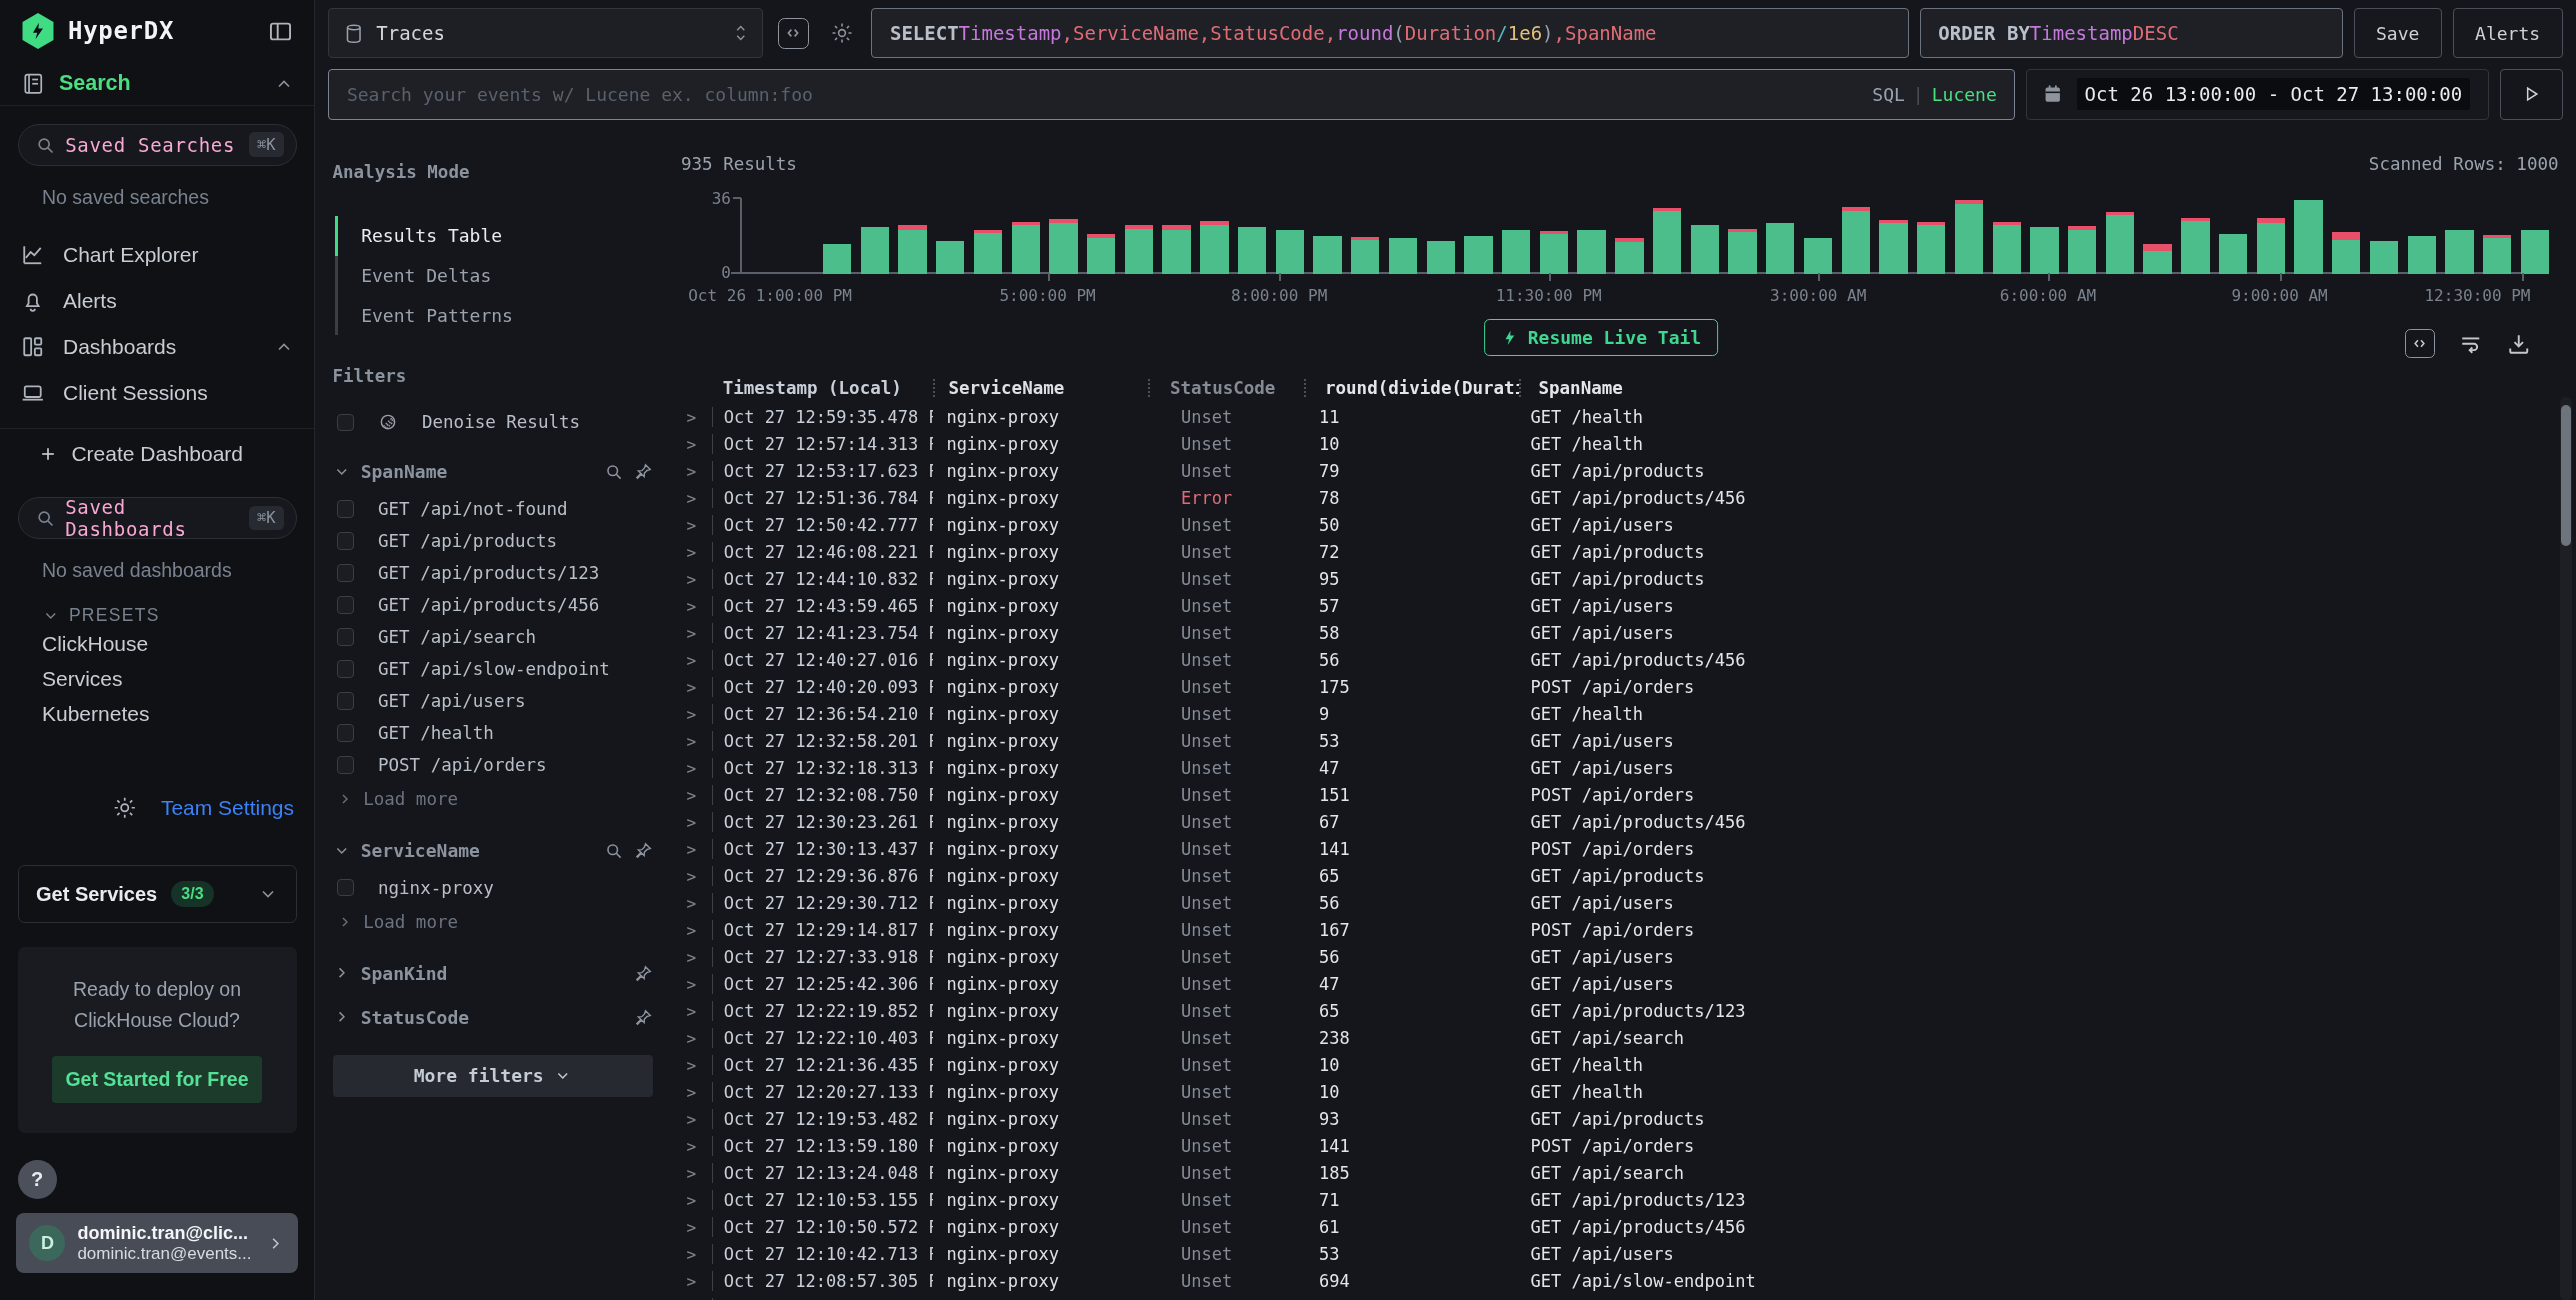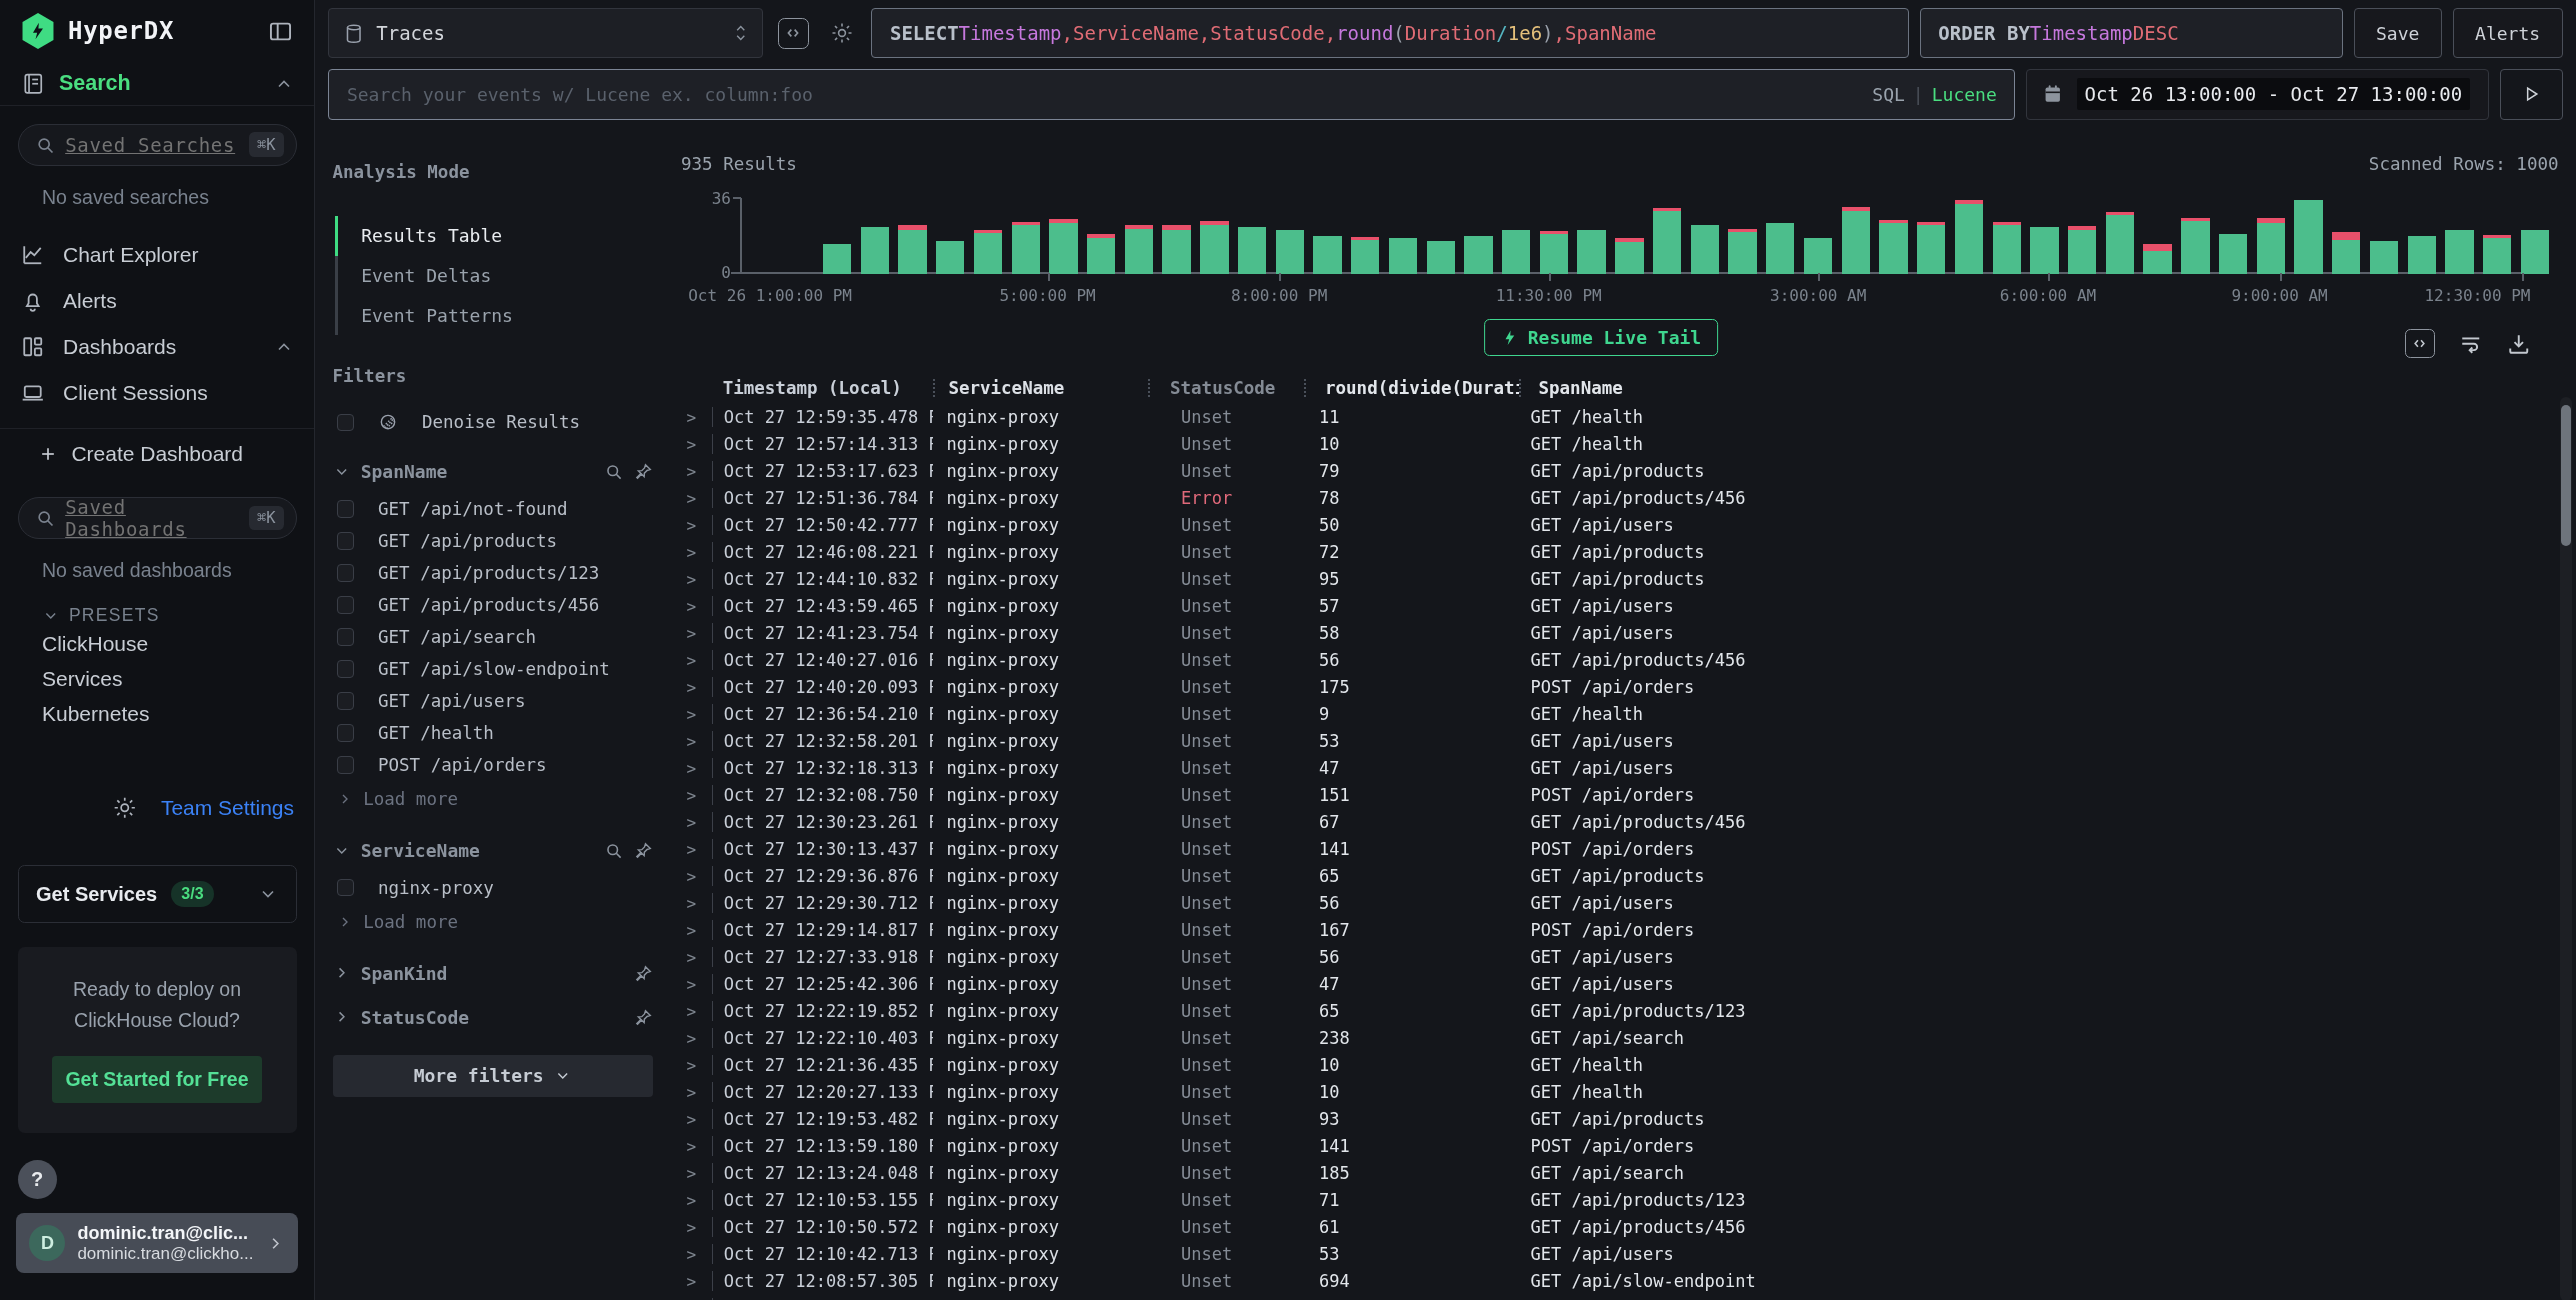--- a/index.html
+++ b/index.html
@@ -30,21 +30,21 @@
   .brand { font-size: 24px; font-weight: bold; color: #f2f4f7; letter-spacing: 0.7px; flex: 1; }
   .sb-search-head {
     height: 44px; display: flex; align-items: center; gap: 13.4px;
     padding: 0 20px; border-bottom: 0.7px solid #1f2127;
   }
   .sb-search-label { color: #4ade80; font-size: 21.5px; font-weight: bold; flex: 1; }
   .pill {
     margin: 17.5px 17.5px 0 17.5px; height: 42px; border: 0.7px solid #2b2e36; border-radius: 671px;
     background: #16181d; display: flex; align-items: center; gap: 10.7px; padding: 0 12px 0 16px;
   }
-  .pill .ph { flex: 1; color: #737373; font-size: 19px; font-family: "DejaVu Sans Mono", monospace; letter-spacing: 0.7px; text-decoration: underline; }
+  .pill .ph { flex: 1; color: #f9a8d4; font-size: 19px; font-family: "DejaVu Sans Mono", monospace; letter-spacing: 0.7px; }
   .kbd { background: #272a31; color: #8b939e; border-radius: 5.4px; font-size: 15.4px; padding: 3.4px 8px; font-family: "DejaVu Sans Mono", monospace; }
   .sb-muted { color: #79828e; font-size: 19.5px; margin: 20px 0 0 42px; }
   .sb-nav { margin-top: 23px; }
   .nav-item { height: 46px; display: flex; align-items: center; gap: 17.5px; padding: 0 20px; color: #c8cdd4; font-size: 21px; }
   .nav-item .grow { flex: 1; }
   .sb-divider { border-top: 0.7px solid #1f2127; margin-top: 12px; }
   .create-dash { height: 51px; display: flex; align-items: center; gap: 13.4px; padding: 0 20px 0 38px; color: #c8cdd4; font-size: 21px; }
   .presets-head { display: flex; align-items: center; gap: 9.4px; margin: 23px 0 0 42px; color: #79828e; font-size: 17.5px; letter-spacing: 1.3px; }
   .preset-item { margin-left: 42px; color: #c8cdd4; font-size: 21px; line-height: 35px; }
   .team-settings { margin-top: 54px; height: 46px; display: flex; align-items: center; gap: 23px; padding: 0 20px; color: #3b82f6; font-size: 21px; justify-content: flex-end; }
@@ -346,21 +346,21 @@
     </div>
     <div class="promo-btn">Get Started for Free</div>
   </div>
 
   <div class="help-circle sans">?</div>
 
   <div class="user-chip">
     <div class="avatar">D</div>
     <div class="user-lines">
       <div class="user-name">dominic.tran@clic...</div>
-      <div class="user-email">dominic.tran@clickho...</div>
+      <div class="user-email">dominic.tran@events...</div>
     </div>
     <span class="icon">
       <svg width="19" height="19" viewBox="0 0 24 24" fill="none" stroke="#c0c4cc" stroke-width="2">
           <polyline points="9,6 15,12 9,18"></polyline>
         </svg>
     </span>
   </div>
 </aside>
 
 <div class="topbar">

